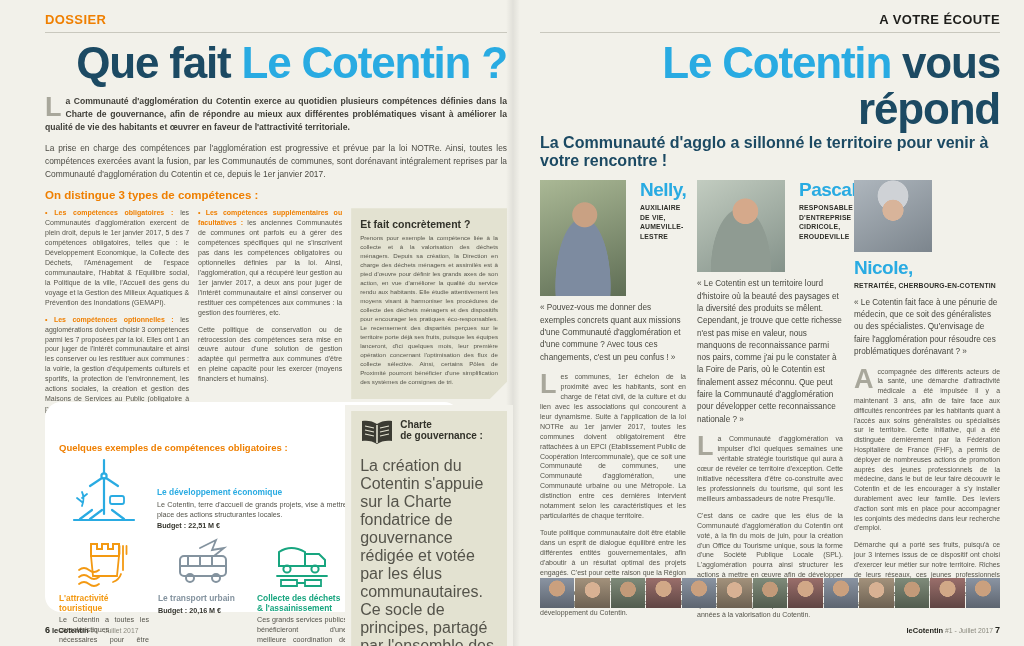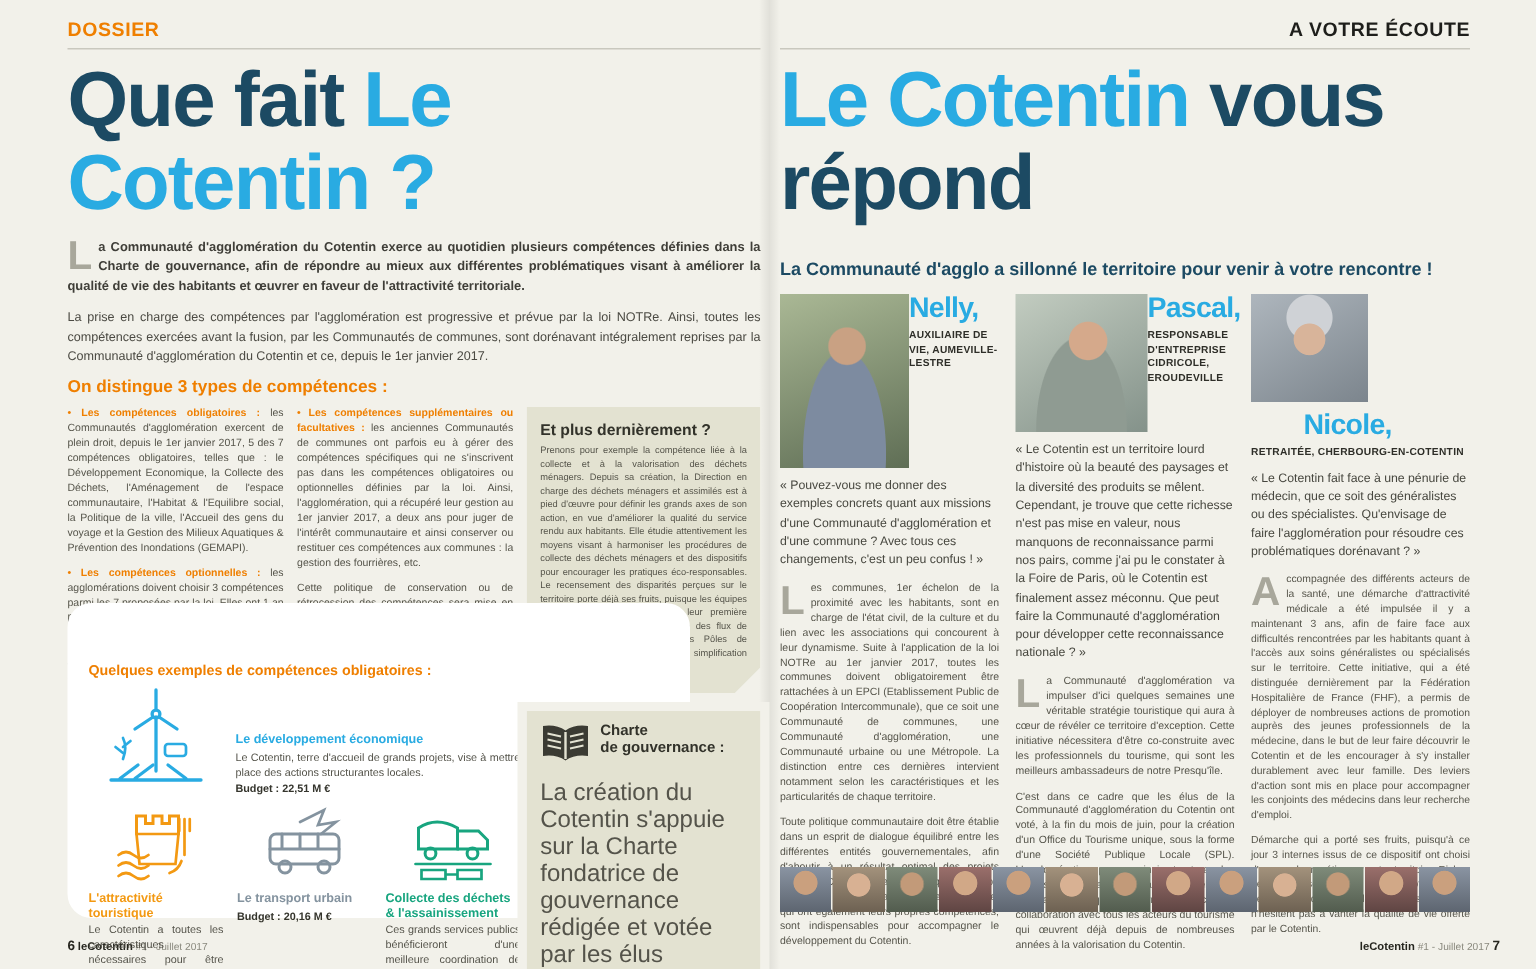--- a/index.html
+++ b/index.html
@@ -1,24 +1,24 @@
 <!DOCTYPE html>
 <html><head>
 <meta charset="utf-8">
 <style>
   html,body{margin:0;padding:0;}
   body{width:1024px;height:646px;background:#f2f1ea;font-family:"Liberation Sans",sans-serif;position:relative;overflow:hidden;color:#54534a;}
   .fold{position:absolute;left:506px;top:0;width:14px;height:646px;background:linear-gradient(90deg,rgba(0,0,0,0) 0%,rgba(0,0,0,.07) 50%,rgba(0,0,0,0) 100%);}
   .page{position:absolute;top:12px;}
   .page-left{left:45px;width:462px;}
-  .page-right{left:520px;width:460px;}
+  .page-right{left:540px;width:460px;}
   .kicker{color:#ef7f00;font-weight:bold;font-size:13px;letter-spacing:.4px;}
   .kicker-r{color:#1e1e1b;text-align:right;font-weight:bold;font-size:13px;letter-spacing:.4px;}
   .rule{height:1px;background:#c9c8be;margin-top:5px;}
-  h1{margin:7px 0 0;font-size:52px;font-weight:bold;letter-spacing:-1.2px;color:#1c4a63;line-height:1.05;}
+  h1{margin:7px 0 0;font-size:44px;font-weight:bold;letter-spacing:-1.2px;color:#1c4a63;line-height:1.05;text-align:right;}
   .t-blue{color:#29abe2;}
   .intro{margin-top:9px;font-size:8.6px;line-height:1.5;text-align:justify;color:#3f3e38;font-weight:bold;}
   .para{margin-top:7px;font-size:8.4px;line-height:1.5;text-align:justify;color:#4b4a43;}
   .dropcap{float:left;font-size:27px;line-height:.8;font-weight:bold;color:#a8a79b;margin:2px 4px 0 0;}
   .sec-head{margin-top:9px;color:#ef7f00;font-weight:bold;font-size:11.5px;}
   .cols{display:flex;gap:9px;margin-top:7px;align-items:flex-start;}
   .colA{width:147px;}
   .colB{width:147px;}
   .colC{width:159px;}
   .colA p,.colB p{margin:0 0 7px;font-size:7px;line-height:1.42;text-align:justify;color:#55544a;}
@@ -40,24 +40,24 @@
   .it-budget{font-weight:bold;font-size:7.2px;color:#35352d;margin-top:1px;}
   .wb-row{display:flex;gap:9px;}
   .wb-cell{width:91px;}
   .wb-cell .ic{height:56px;display:flex;align-items:flex-end;justify-content:center;margin-bottom:4px;}
   .c-blue{color:#29abe2}.c-orange{color:#f39912}.c-slate{color:#84939f}.c-green{color:#18a57f}.c-magenta{color:#b3288d}
   .footer{position:absolute;top:625px;font-size:6.8px;color:#8a897e;}
   .footer .pg{font-weight:bold;color:#26261f;font-size:9px;}
   .footer .br{font-weight:bold;color:#26261f;font-size:7.5px;text-align:right;}
   .foot-left{left:45px;}
   .foot-right{left:540px;width:460px;text-align:right;}
-  .subtitle{margin-top:23px;color:#1c4a63;font-weight:bold;font-size:12px;}
+  .subtitle{margin-top:2px;color:#1c4a63;font-weight:bold;font-size:16px;}
   .people{display:flex;gap:11px;margin-top:10px;align-items:flex-start;}
   .person{width:146px;}
-  .p-head{display:flex;gap:0;}
+  .p-head{display:flex;gap:14px;}
   .photo{flex:none;border:0;}
   .ph1{width:86px;height:116px;background:radial-gradient(circle at 52% 30%,#c9a183 13%,rgba(0,0,0,0) 14%),radial-gradient(ellipse at 50% 92%,#7d8ba0 45%,rgba(0,0,0,0) 46%),linear-gradient(160deg,#aab895,#5f6e55);}
   .ph2{width:88px;height:92px;background:radial-gradient(circle at 55% 34%,#d5a98b 16%,rgba(0,0,0,0) 17%),radial-gradient(ellipse at 50% 98%,#8f9b92 48%,rgba(0,0,0,0) 49%),linear-gradient(150deg,#c2ccc0,#84928a);}
   .ph3{width:78px;height:72px;background:radial-gradient(circle at 50% 42%,#d8b49a 18%,rgba(0,0,0,0) 19%),radial-gradient(circle at 50% 22%,#cfd2d6 22%,rgba(0,0,0,0) 23%),linear-gradient(150deg,#aeb6bd,#7c858d);}
   .p-name{color:#29abe2;font-weight:bold;font-size:19px;letter-spacing:-.5px;line-height:1;}
   .p-role{margin-top:4px;font-weight:bold;font-size:6.8px;color:#2e2e28;line-height:1.4;letter-spacing:.2px;}
   .quote{margin-top:6px;font-size:8.2px;line-height:1.5;color:#47473f;}
   .answer{margin-top:7px;font-size:7px;line-height:1.42;text-align:justify;color:#55544a;}
   .nic .answer{font-size:6.9px;}
   .strip{position:absolute;left:0;top:566px;width:460px;height:30px;display:flex;gap:1px;z-index:4;}
@@ -87,21 +87,21 @@
     <div class="colA">
       <p><span class="lead">• Les compétences obligatoires : </span><span>les Communautés d'agglomération exercent de plein droit, depuis le 1er janvier 2017, 5 des 7 compétences obligatoires, telles que : le Développement Economique, la Collecte des Déchets, l'Aménagement de l'espace communautaire, l'Habitat &amp; l'Equilibre social, la Politique de la ville, l'Accueil des gens du voyage et la Gestion des Milieux Aquatiques &amp; Prévention des Inondations (GEMAPI).</span></p>
       <p><span class="lead">• Les compétences optionnelles : </span><span>les agglomérations doivent choisir 3 compétences parmi les 7 proposées par la loi. Elles ont 1 an pour juger de l'intérêt communautaire et ainsi les conserver ou les restituer aux communes : la voirie, la gestion d'équipements culturels et sportifs, la protection de l'environnement, les actions sociales, la création et gestion des Maisons de Services au Public (obligatoire à partir de 2020), l'eau et l'assainissement (obligatoire à partir du 1er janvier 2018).</span></p>
     </div>
     <div class="colB">
       <p><span class="lead">• Les compétences supplémentaires ou facultatives : </span><span>les anciennes Communautés de communes ont parfois eu à gérer des compétences spécifiques qui ne s'inscrivent pas dans les compétences obligatoires ou optionnelles définies par la loi. Ainsi, l'agglomération, qui a récupéré leur gestion au 1er janvier 2017, a deux ans pour juger de l'intérêt communautaire et ainsi conserver ou restituer ces compétences aux communes : la gestion des fourrières, etc.</span></p>
       <p>Cette politique de conservation ou de rétrocession des compétences sera mise en œuvre autour d'une solution de gestion adaptée qui permettra aux communes d'être en pleine capacité pour les exercer (moyens financiers et humains).</p>
     </div>
     <div class="colC">
       <div class="bubble">
-        <h3>Et plus dernièrement ?</h3>
+        <h3>Et fait concrètement ?</h3>
         <p>Prenons pour exemple la compétence liée à la collecte et à la valorisation des déchets ménagers. Depuis sa création, la Direction en charge des déchets ménagers et assimilés est à pied d'œuvre pour définir les grands axes de son action, en vue d'améliorer la qualité du service rendu aux habitants. Elle étudie attentivement les moyens visant à harmoniser les procédures de collecte des déchets ménagers et des dispositifs pour encourager les pratiques éco-responsables. Le recensement des disparités perçues sur le territoire porte déjà ses fruits, puisque les équipes lanceront, d'ici quelques mois, leur première opération concernant l'optimisation des flux de collecte sélective. Ainsi, certains Pôles de Proximité pourront bénéficier d'une simplification des systèmes de consignes de tri.</p>
       </div>
       <div class="charte-halo">
         <div class="charte">
           <svg class="book" width="34" height="26" viewBox="0 0 34 26">
             <path d="M17 4 C13 1 7 0 2 1 L2 21 C7 20 13 21 17 24 C21 21 27 20 32 21 L32 1 C27 0 21 1 17 4 Z" fill="#3b3b33"></path>
             <path d="M17 5 L17 23" stroke="#e3e2d1" stroke-width="1.6"></path>
             <path d="M5 6 L14 8 M5 10 L14 12 M5 14 L14 16 M20 8 L29 6 M20 12 L29 10 M20 16 L29 14" stroke="#e3e2d1" stroke-width="1.2"></path>
           </svg>
           <h3><span>Charte</span><br><span>de gouvernance :</span></h3>
@@ -233,21 +233,21 @@
           <div class="p-role">RESPONSABLE D'ENTREPRISE CIDRICOLE, EROUDEVILLE</div>
         </div>
       </div>
       <p class="quote">« Le Cotentin est un territoire lourd d'histoire où la beauté des paysages et la diversité des produits se mêlent. Cependant, je trouve que cette richesse n'est pas mise en valeur, nous manquons de reconnaissance parmi nos pairs, comme j'ai pu le constater à la Foire de Paris, où le Cotentin est finalement assez méconnu. Que peut faire la Communauté d'agglomération pour développer cette reconnaissance nationale ? »</p>
       <p class="answer"><span class="dropcap">L</span><span>a Communauté d'agglomération va impulser d'ici quelques semaines une véritable stratégie touristique qui aura à cœur de révéler ce territoire d'exception. Cette initiative nécessitera d'être co-construite avec les professionnels du tourisme, qui sont les meilleurs ambassadeurs de notre Presqu'île.</span></p>
       <p class="answer">C'est dans ce cadre que les élus de la Communauté d'agglomération du Cotentin ont voté, à la fin du mois de juin, pour la création d'un Office du Tourisme unique, sous la forme d'une Société Publique Locale (SPL). L'agglomération pourra ainsi structurer les actions à mettre en œuvre afin de développer l'image de marque du territoire et ce, en collaboration avec tous les acteurs du tourisme qui œuvrent déjà depuis de nombreuses années à la valorisation du Cotentin.</p>
     </div>
 
     <div class="person nic">
       <div class="photo ph3"></div>
-      <div class="p-name" style="margin-top:6px;margin-left:35px;">Nicole,</div>
+      <div class="p-name" style="margin-top:6px;">Nicole,</div>
       <div class="p-role">RETRAITÉE, CHERBOURG-EN-COTENTIN</div>
       <p class="quote">« Le Cotentin fait face à une pénurie de médecin, que ce soit des généralistes ou des spécialistes. Qu'envisage de faire l'agglomération pour résoudre ces problématiques dorénavant ? »</p>
       <p class="answer"><span class="dropcap">A</span><span>ccompagnée des différents acteurs de la santé, une démarche d'attractivité médicale a été impulsée il y a maintenant 3 ans, afin de faire face aux difficultés rencontrées par les habitants quant à l'accès aux soins généralistes ou spécialisés sur le territoire. Cette initiative, qui a été distinguée dernièrement par la Fédération Hospitalière de France (FHF), a permis de déployer de nombreuses actions de promotion auprès des jeunes professionnels de la médecine, dans le but de leur faire découvrir le Cotentin et de les encourager à s'y installer durablement avec leur famille. Des leviers d'action sont mis en place pour accompagner les conjoints des médecins dans leur recherche d'emploi.</span></p>
       <p class="answer">Démarche qui a porté ses fruits, puisqu'à ce jour 3 internes issus de ce dispositif ont choisi d'exercer leur métier sur notre territoire. Riches de leurs réseaux, ces jeunes professionnels deviennent de véritables ambassadeurs et n'hésitent pas à vanter la qualité de vie offerte par le Cotentin.</p>
     </div>
   </div>
 
   <div class="strip">
     <div></div>
       <div></div>

